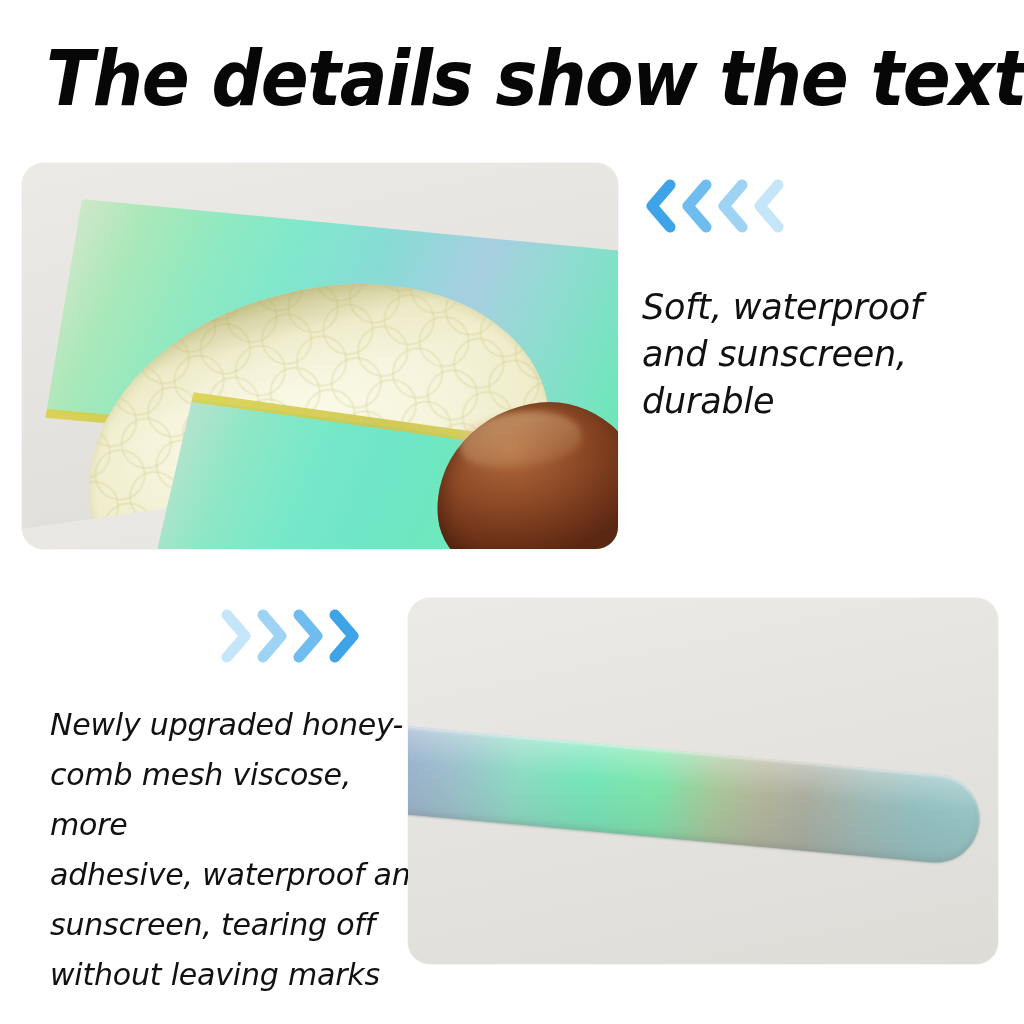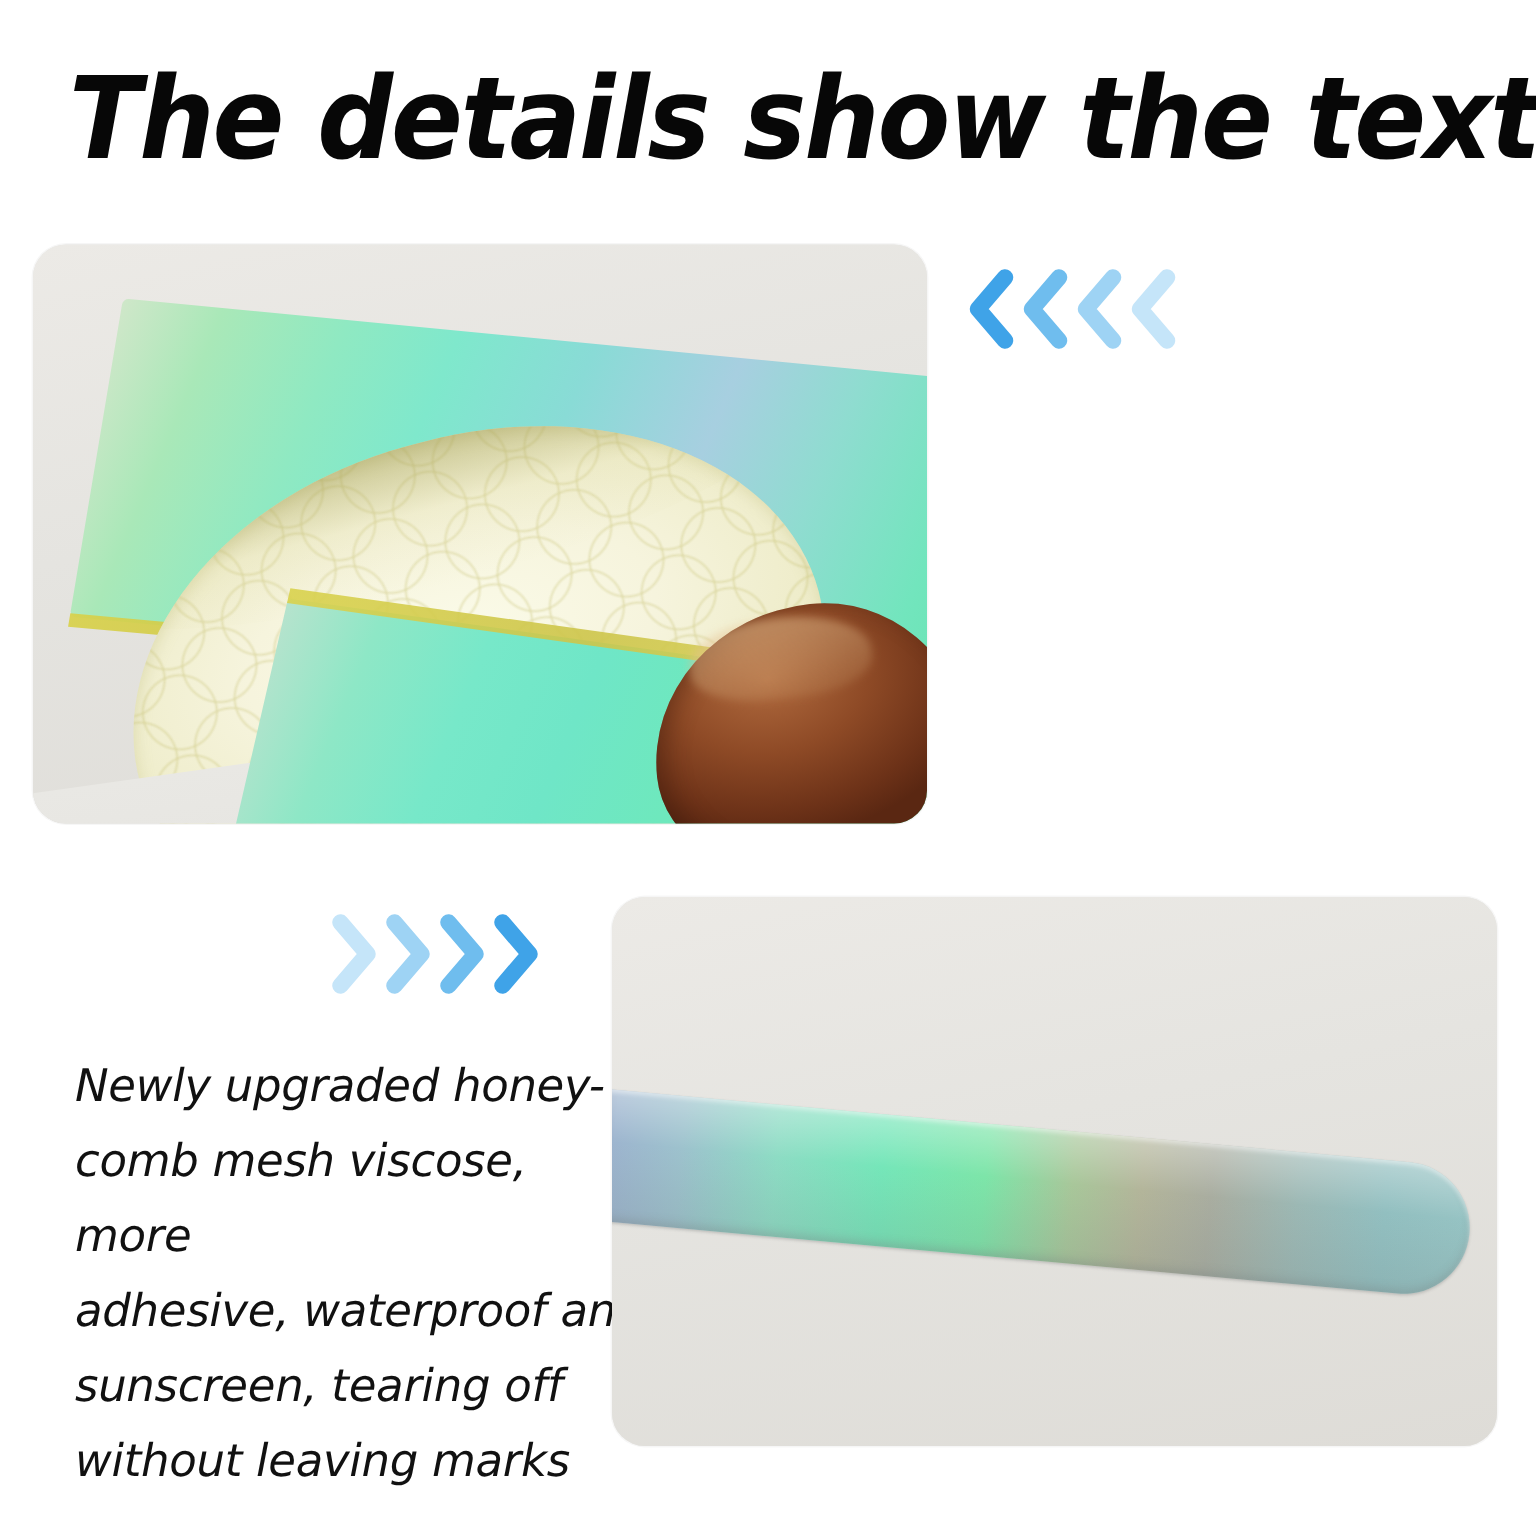--- a/index.html
+++ b/index.html
@@ -266,20 +266,23 @@
       <path d="M30 7 L12 28 L30 49" fill="none" stroke="#6fbdee" stroke-width="11" stroke-linecap="round" stroke-linejoin="round"></path>
     </svg>
     <svg class="chev" viewBox="0 0 40 56">
       <path d="M30 7 L12 28 L30 49" fill="none" stroke="#9ed3f4" stroke-width="11" stroke-linecap="round" stroke-linejoin="round"></path>
     </svg>
     <svg class="chev" viewBox="0 0 40 56">
       <path d="M30 7 L12 28 L30 49" fill="none" stroke="#c5e5f9" stroke-width="11" stroke-linecap="round" stroke-linejoin="round"></path>
     </svg>
   </div>
 
+  <div class="copy" id="copy-right">Soft, waterproof
+and sunscreen,
+durable</div>
 
   <div class="chev-group" id="chev-right">
 
     <svg class="chev" viewBox="0 0 40 56">
       <path d="M12 7 L30 28 L12 49" fill="none" stroke="#c5e5f9" stroke-width="11" stroke-linecap="round" stroke-linejoin="round"></path>
     </svg>
     <svg class="chev" viewBox="0 0 40 56">
       <path d="M12 7 L30 28 L12 49" fill="none" stroke="#9ed3f4" stroke-width="11" stroke-linecap="round" stroke-linejoin="round"></path>
     </svg>
     <svg class="chev" viewBox="0 0 40 56">

